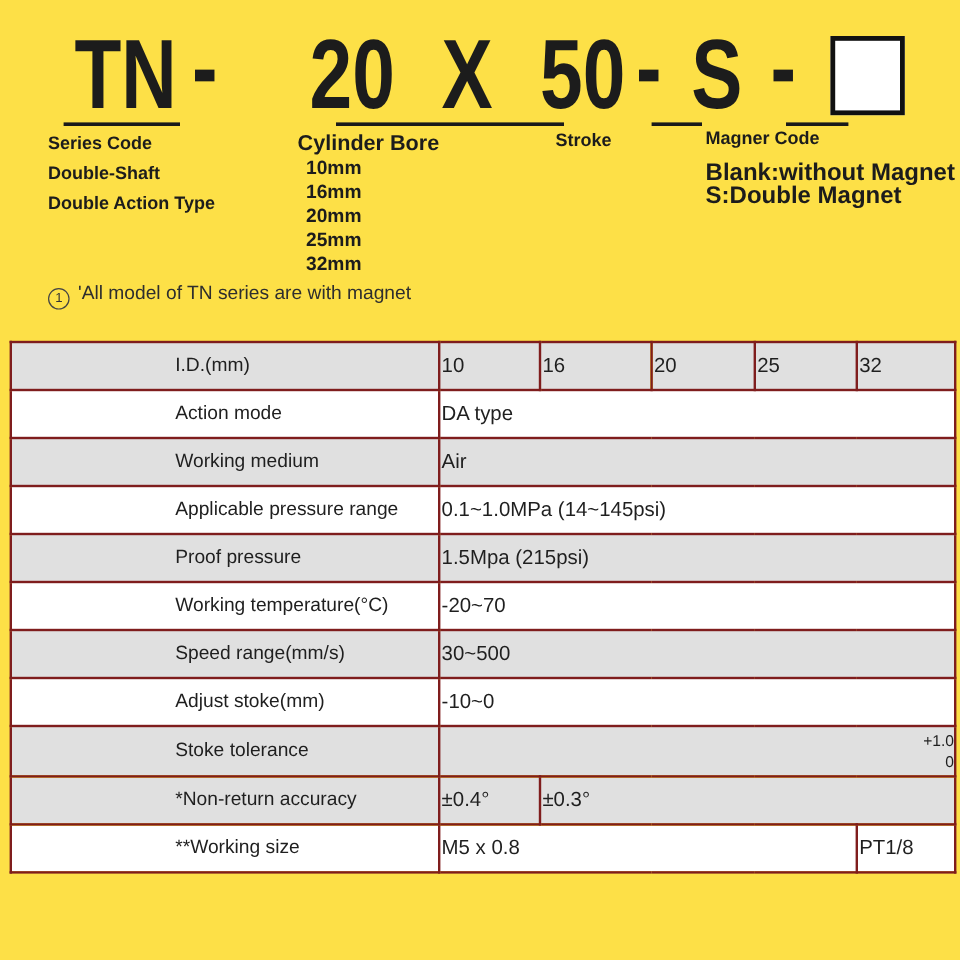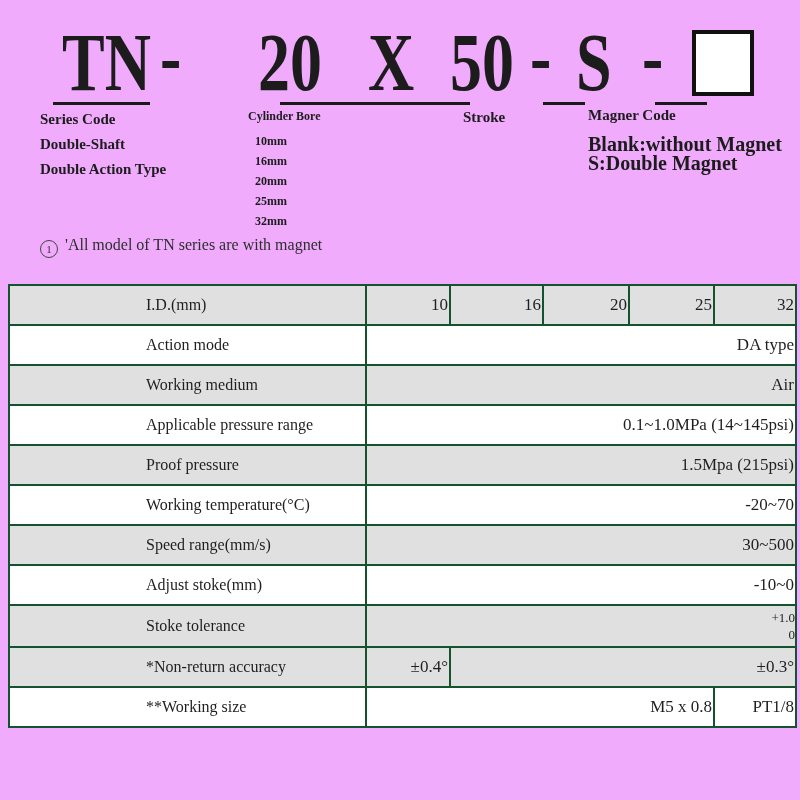--- a/index.html
+++ b/index.html
@@ -1,48 +1,48 @@
 <!DOCTYPE html>
 <html><head>
 <meta charset="utf-8">
 <style>
   html,body{margin:0;padding:0;background:#ffffff;}
-  #page{position:relative;width:800px;height:800px;background:#f0abfc;overflow:hidden;
-        font-family:Liberation Serif, serif;color:#161616;}
+  #page{position:relative;width:800px;height:800px;background:#fde047;overflow:hidden;
+        font-family:Liberation Sans, sans-serif;color:#161616;}
 
   
   .big{position:absolute;top:33px;font-size:82px;line-height:60px;font-weight:700;
        color:#1c1c1c;transform:scaleX(0.78);transform-origin:0 0;white-space:nowrap;}
   .big.dash{top:27px;}
   #code-box{position:absolute;left:692px;top:30px;width:54px;height:58px;
             border:4px solid #111;background:#fff;}
 
   .uline{position:absolute;top:102px;height:3px;background:#1a1a1a;}
 
   
   .leg-title{position:absolute;font-weight:700;font-size:15px;color:#1c1c1c;white-space:nowrap;}
   .leg-sub{position:absolute;font-weight:700;font-size:20px;color:#1c1c1c;white-space:nowrap;}
-  #bore-list{position:absolute;left:255px;top:131px;font-weight:700;font-size:12px;
+  #bore-list{position:absolute;left:255px;top:131px;font-weight:700;font-size:16px;
              line-height:20px;color:#1c1c1c;}
   #bore-list div{height:20px;}
 
   
   .note{position:absolute;font-size:16px;color:#2e2e2e;white-space:nowrap;}
   .note-circle{display:inline-block;width:16px;height:16px;border:1.5px solid #444;
                border-radius:50%;font-size:11px;line-height:16px;text-align:center;
                vertical-align:-3px;margin-right:7px;color:#333;}
 
   
   #spec-table{position:absolute;left:8px;top:284px;width:787px;border-collapse:collapse;
               table-layout:fixed;}
-  #spec-table td{border:2px solid #14532d;height:36px;background:#ffffff;
+  #spec-table td{border:2px solid #7f1d1d;height:36px;background:#ffffff;
                  font-size:17px;color:#1f1f1f;overflow:hidden;}
   #spec-table tr.shade td{background:#e0e0e0;}
   #spec-table td.lbl{text-align:left;padding-left:136px;font-size:16px;}
-  #spec-table td.val{text-align:right;margin-left:44px;}
+  #spec-table td.val{text-align:left;margin-left:44px;}
   #spec-table td.val2{text-align:right;font-size:13px;line-height:17px;padding:2px 0;}
 </style>
 </head>
 <body>
 
 <div id="page">
 
   <span class="big" style="left:62px">TN</span>
   <span class="big dash" style="left:160px">-</span>
   <span class="big" style="left:258px">20</span>
@@ -56,21 +56,21 @@
   <div class="uline" style="left:53px;width:97px"></div>
   <div class="uline" style="left:280px;width:190px"></div>
   <div class="uline" style="left:543px;width:42px"></div>
   <div class="uline" style="left:655px;width:52px"></div>
 
   <div class="leg-title" style="left:40px;top:111px"></div>
   <div class="leg-title" style="left:40px;top:111px">Series Code</div>
   <div class="leg-title" style="left:40px;top:136px">Double-Shaft</div>
   <div class="leg-title" style="left:40px;top:161px">Double Action Type</div>
 
-  <div class="leg-title" style="left:248px;top:109px;font-size:12px">Cylinder Bore</div>
+  <div class="leg-title" style="left:248px;top:109px;font-size:18px">Cylinder Bore</div>
   <div id="bore-list">
     <div>10mm</div>
     <div>16mm</div>
     <div>20mm</div>
     <div>25mm</div>
     <div>32mm</div>
   </div>
 
   <div class="leg-title" style="left:463px;top:109px">Stroke</div>
   <div class="leg-title" style="left:588px;top:107px">Magner Code</div>

